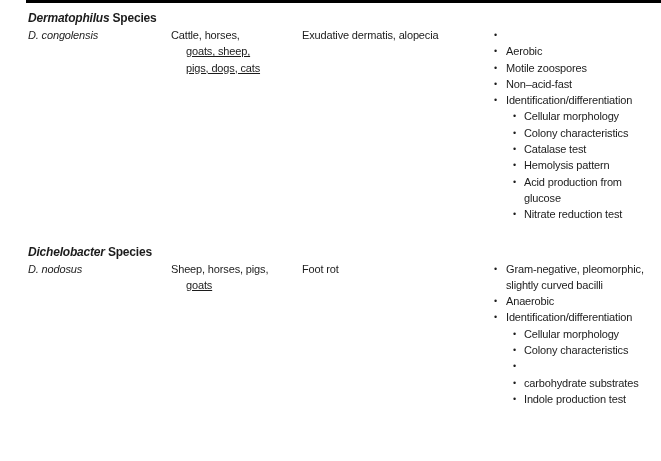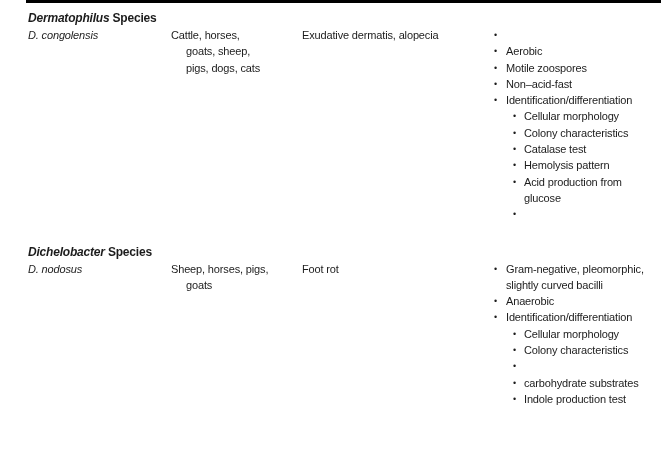--- a/index.html
+++ b/index.html
@@ -38,21 +38,21 @@
     display: grid;
     grid-template-columns: 143px 131px 190px auto;
     font-size: 11px;
     line-height: 16.3px;
     letter-spacing: -0.15px;
   }
   .cell { white-space: nowrap; }
   .species-cell { font-style: italic; }
 
   .host-line { white-space: nowrap; }
-  .host-line.cont { padding-left: 15px; }
+  .host-line.cont { padding-left: 15px; text-decoration: underline; }
 
   .chars-cell { padding-left: 2px; }
   .char-main { display: flex; }
   .bullet {
     width: 12px;
     flex: 0 0 12px;
     font-size: 9px;
     line-height: 16.3px;
   }
   .char-line { white-space: nowrap; }
@@ -150,20 +150,23 @@
                     <span class="bullet">•</span>
                     <div class="char-lines">
                       <div class="char-line">Acid production from</div>
                       <div class="char-line">glucose</div>
                     </div>
                   </div>
                 </div>
                 <div class="char-item">
                   <div class="char-main">
                     <span class="bullet">•</span>
+                    <div class="char-lines">
+                      <div class="char-line">Nitrate reduction test</div>
+                    </div>
                   </div>
                 </div>
               </div>
             </div>
           </div>
         </div>
       </div>
       <div class="section">
         <div class="section-header"><span class="genus">Dichelobacter</span><span class="genus-label"> Species</span></div>
         <div class="row">

